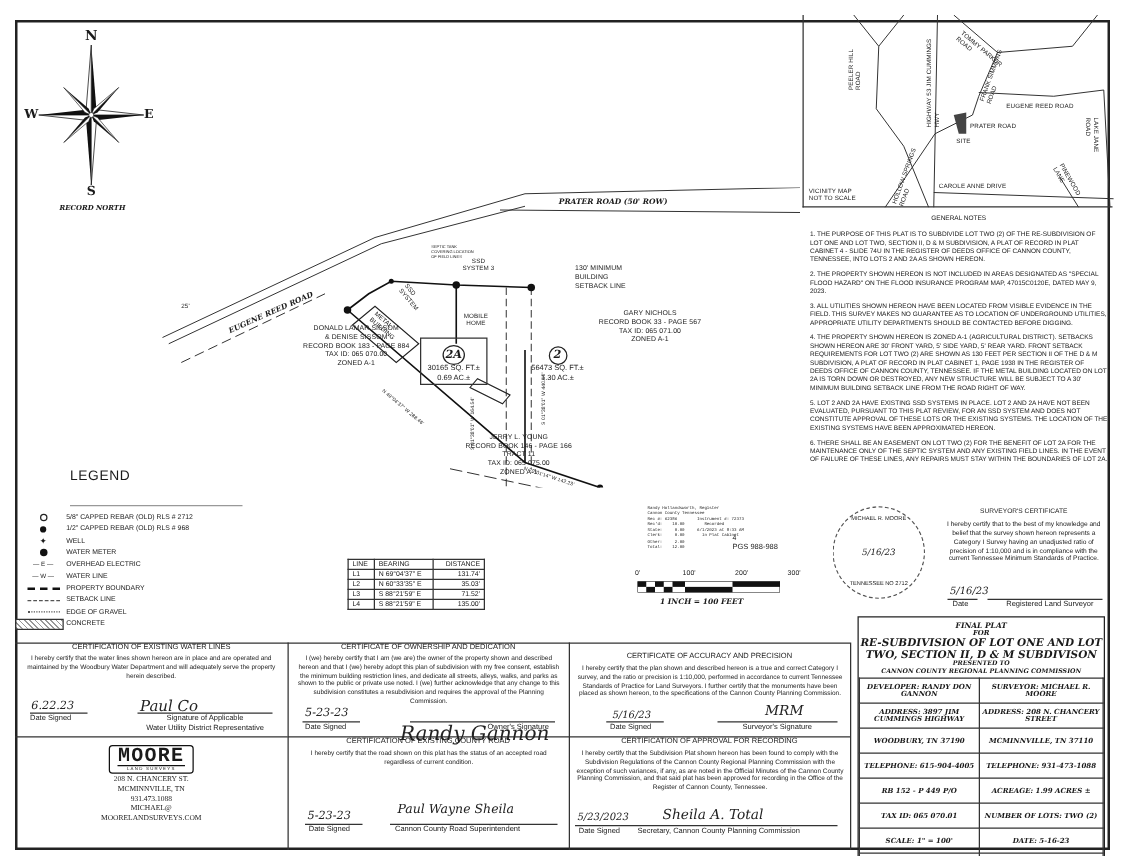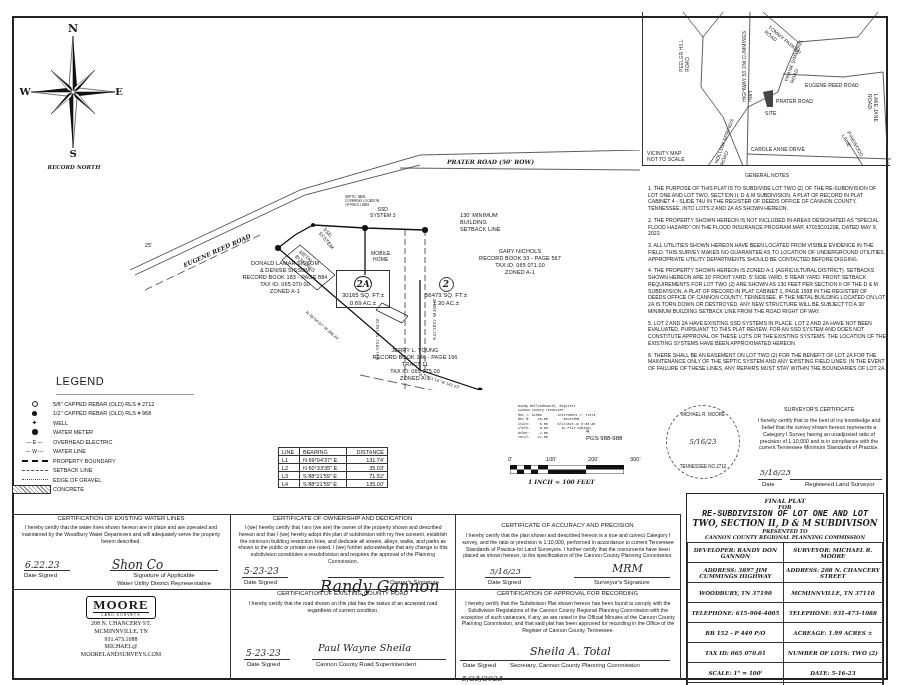--- a/index.html
+++ b/index.html
@@ -185,21 +185,21 @@
   <div style="margin-bottom:4px;">SURVEYOR'S CERTIFICATE</div>
   <div>I hereby certify that to the best of my knowledge and belief that the survey shown hereon represents a Category I Survey having an unadjusted ratio of precision of 1:10,000 and is in compliance with the current Tennessee Minimum Standards of Practice.</div>
 </div>
 <div class="abs sig" style="left:760px;top:468px;font-size:8px;">5/16/23</div>
 <div class="hr" style="left:758px;top:479px;width:24px;height:1px;"></div>
 <div class="hr" style="left:790px;top:479px;width:92px;height:1px;"></div>
 <div class="abs small" style="left:762px;top:481px;">Date</div>
 <div class="abs small" style="left:805px;top:481px;">Registered Land Surveyor</div>
 
 <div class="abs" style="left:18px;top:375px;width:180px;">
-  <div style="font-size:11px;letter-spacing:0.5px;margin-left:38px;border-bottom:1px solid #999;width:138px;padding-bottom:7px;margin-bottom:4px;">LEGEND</div>
+  <div style="font-size:11px;letter-spacing:0.5px;margin-left:38px;border-bottom:1px solid #999;width:138px;padding-bottom:17px;margin-bottom:4px;">LEGEND</div>
   <div class="legend-row">
       <span class="sym">
         <span style="display:inline-block;width:4px;height:4px;border:1px solid #222;border-radius:50%;"></span>
       </span>
       <span>5/8" CAPPED REBAR (OLD) RLS # 2712</span>
     </div>
   <div class="legend-row">
       <span class="sym">
         <span style="display:inline-block;width:5px;height:5px;background:#111;border-radius:50%;"></span>
       </span>
@@ -315,30 +315,30 @@
 <div class="hr" style="left:12px;top:514px;width:668px;height:1px;"></div>
 <div class="hr" style="left:230px;top:514px;width:1px;height:166px;"></div>
 <div class="hr" style="left:455px;top:514px;width:1px;height:166px;"></div>
 <div class="hr" style="left:12px;top:589px;width:218px;height:1px;"></div>
 <div class="hr" style="left:230px;top:589px;width:450px;height:1px;"></div>
 <div class="hr" style="left:680px;top:514px;width:1px;height:166px;"></div>
 
 <div class="abs c small" style="left:12px;top:515px;width:218px;">CERTIFICATION OF EXISTING WATER LINES</div>
 <div class="abs c" style="left:18px;top:524px;width:206px;font-size:5.2px;line-height:1.3;">I hereby certify that the water lines shown hereon are in place and are operated and maintained by the Woodbury Water Department and will adequately serve the property herein described.</div>
 <div class="abs sig" style="left:25px;top:560px;font-size:9px;">6.22.23</div>
-<div class="abs sig" style="left:112px;top:558px;">Shon Co</div>
+<div class="abs sig" style="left:112px;top:558px;">Paul Co</div>
 <div class="hr" style="left:24px;top:570px;width:46px;height:1px;"></div>
 <div class="hr" style="left:110px;top:570px;width:108px;height:1px;"></div>
 <div class="abs small" style="left:24px;top:572px;">Date Signed</div>
 <div class="abs c small" style="left:105px;top:572px;width:118px;white-space:pre;">Signature of Applicable
 Water Utility District Representative</div>
 
 <div class="abs c" style="left:12px;top:596px;width:218px;">
   <div style="display:inline-block;border:1.5px solid #111;border-radius:3px;padding:1px 6px;">
-    <div style="font-family:Liberation Serif, serif;font-weight:bold;font-size:13px;letter-spacing:1px;line-height:14px;">MOORE</div>
+    <div style="font-family:Liberation Mono, monospace;font-weight:bold;font-size:16px;letter-spacing:1px;line-height:14px;">MOORE</div>
     <div style="font-size:3.5px;letter-spacing:1px;border-top:1px solid #111;">LAND SURVEYS</div>
   </div>
   <div style="font-family:'Liberation Serif',serif;font-size:6px;line-height:1.3;">208 N. CHANCERY ST.</div>
   <div style="font-family:'Liberation Serif',serif;font-size:6px;line-height:1.3;">MCMINNVILLE, TN</div>
   <div style="font-family:'Liberation Serif',serif;font-size:6px;line-height:1.3;">931.473.1088</div>
   <div style="font-family:'Liberation Serif',serif;font-size:6px;line-height:1.3;">MICHAEL@</div>
   <div style="font-family:'Liberation Serif',serif;font-size:6px;line-height:1.3;">MOORELANDSURVEYS.COM</div>
 </div>
 
 <div class="abs c small" style="left:230px;top:515px;width:225px;">CERTIFICATE OF OWNERSHIP AND DEDICATION</div>
@@ -363,30 +363,30 @@
 <div class="abs c" style="left:460px;top:532px;width:216px;font-size:5.2px;line-height:1.3;">I hereby certify that the plan shown and described hereon is a true and correct Category I survey, and the ratio or precision is 1:10,000, performed in accordance to current Tennessee Standards of Practice for Land Surveyors. I further certify that the monuments have been placed as shown hereon, to the specifications of the Cannon County Planning Commission.</div>
 <div class="abs sig" style="left:490px;top:567px;font-size:8px;">5/16/23</div>
 <div class="abs sig" style="left:612px;top:562px;font-size:11px;">MRM</div>
 <div class="hr" style="left:485px;top:577px;width:46px;height:1px;"></div>
 <div class="hr" style="left:574px;top:577px;width:96px;height:1px;"></div>
 <div class="abs small" style="left:488px;top:579px;">Date Signed</div>
 <div class="abs small" style="left:594px;top:579px;">Surveyor's Signature</div>
 
 <div class="abs c small" style="left:455px;top:590px;width:225px;">CERTIFICATION OF APPROVAL FOR RECORDING</div>
 <div class="abs c" style="left:460px;top:600px;width:216px;font-size:5.2px;line-height:1.3;">I hereby certify that the Subdivision Plat shown hereon has been found to comply with the Subdivision Regulations of the Cannon County Regional Planning Commission with the exception of such variances, if any, as are noted in the Official Minutes of the Cannon County Planning Commission, and that said plat has been approved for recording in the Office of the Register of Cannon County, Tennessee.</div>
-<div class="abs sig" style="left:462px;top:674px;font-size:8px;">5/23/2023</div>
+<div class="abs sig" style="left:462px;top:649px;font-size:8px;">5/23/2023</div>
 <div class="abs sig" style="left:530px;top:645px;font-size:11px;">Sheila A. Total</div>
 <div class="hr" style="left:460px;top:660px;width:210px;height:1px;"></div>
 <div class="abs small" style="left:463px;top:662px;">Date Signed</div>
 <div class="abs small" style="left:510px;top:662px;">Secretary, Cannon County Planning Commission</div>
 
 <div class="abs title-block" style="left:686px;top:493px;width:198px;border:1.5px solid #222;box-sizing:border-box;">
   <div class="c serifb" style="font-size:6px;margin-top:3px;">FINAL PLAT</div>
   <div class="c serifb" style="font-size:5.5px;">FOR</div>
-  <div class="c serifb" style="font-size:8.4px;line-height:1.1;font-family:Liberation Mono, monospace;">RE-SUBDIVISION OF LOT ONE AND LOT</div>
+  <div class="c serifb" style="font-size:8.4px;line-height:1.1;">RE-SUBDIVISION OF LOT ONE AND LOT</div>
   <div class="c serifb" style="font-size:8.4px;line-height:1.1;">TWO, SECTION II, D &amp; M SUBDIVISON</div>
   <div class="c serifb" style="font-size:5px;">PRESENTED TO</div>
   <div class="c serifb" style="font-size:5px;margin-bottom:2px;">CANNON COUNTY REGIONAL PLANNING COMMISSION</div>
   <table>
     <tbody>
         <tr>
           <td>DEVELOPER:  RANDY DON GANNON</td>
           <td>SURVEYOR: MICHAEL R. MOORE</td>
         </tr>
     <tr>

